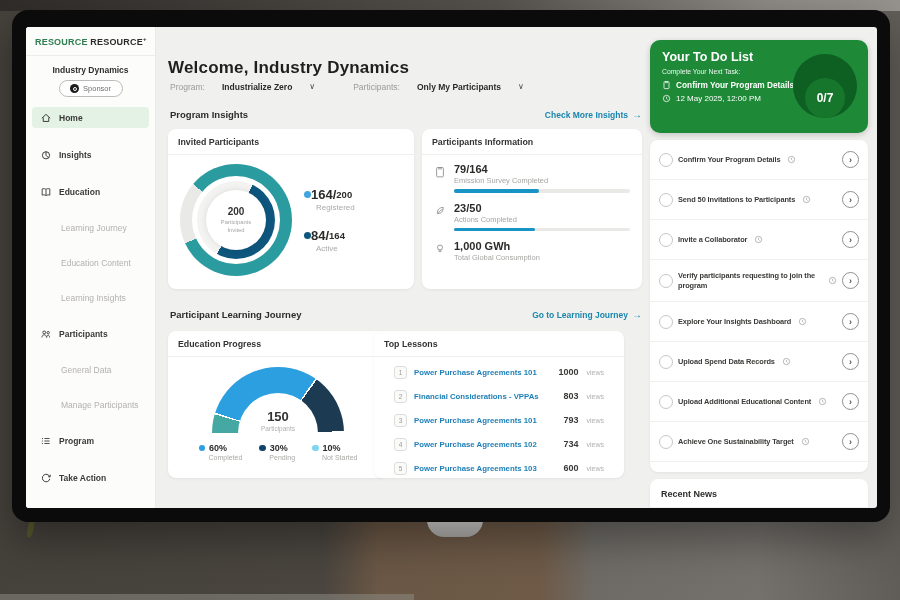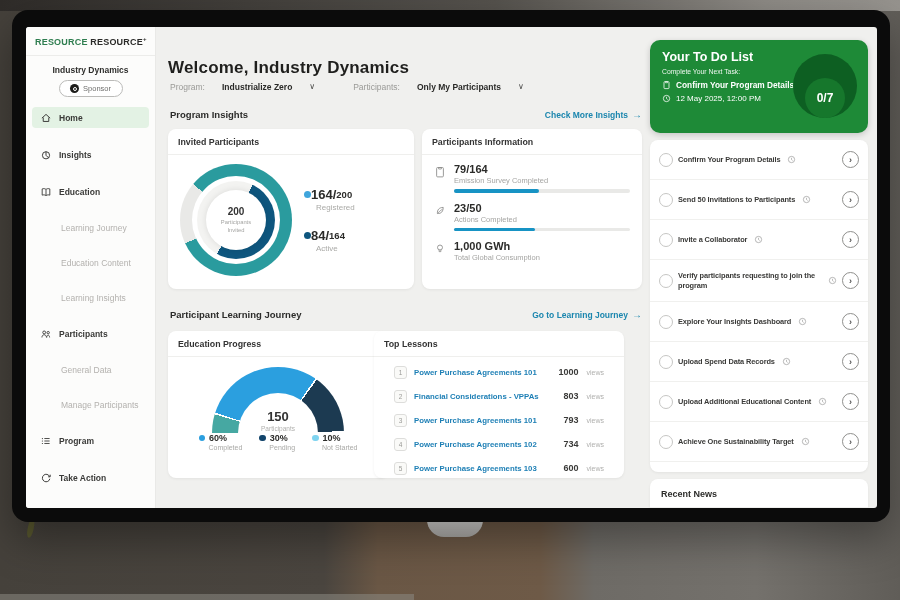--- a/index.html
+++ b/index.html
@@ -79,21 +79,21 @@
   .pi-track{width:176px;height:3.5px;border-radius:2px;background:#e9e9e7}
   .pi-fill{height:100%;border-radius:2px;background:#1793c4;width:0}
   #card-ep{left:142px;top:304px;width:220px;height:147px}
   .ep-body{display:flex;flex-direction:column;align-items:center;padding-top:10px}
   .gauge-clip{width:132px;height:66px;overflow:hidden;position:relative}
   .gauge-arc{position:absolute;left:0;top:0;width:132px;height:132px;border-radius:50%}
   .gauge-hole{position:absolute;left:26px;top:26px;width:80px;height:80px;border-radius:50%;background:#fff}
   .g-center{position:absolute;left:0;right:0;bottom:1px;text-align:center}
   .g-val{font-size:13px;font-weight:bold;color:#333;line-height:1}
   .g-lab{font-size:6.5px;color:#b0b0ae;margin-top:2px}
-  .ep-legend{display:flex;gap:17px;}
+  .ep-legend{display:flex;gap:17px;margin-top:10px}
   .el-top{display:flex;align-items:center;gap:4px}
   .el-dot{width:6.5px;height:6.5px;border-radius:50%;flex:0 0 6.5px}
   .el-dot.c1{background:#2b9fdf}.el-dot.c2{background:#12446b}.el-dot.c3{background:#7fd4f0}
   .el-val{font-size:9px;font-weight:bold;color:#2b2b29}
   .el-lab{font-size:7px;color:#a9a9a6;margin-left:10px;margin-top:1px}
   #card-tl{left:348px;top:304px;width:250px;height:147px}
   .tl-rows{padding:3px 20px}
   .tl-row{display:flex;align-items:center;gap:7px;height:24px}
   .tl-rank{width:11px;height:11px;border:1px solid #dddddb;border-radius:3px;font-size:6.5px;color:#9a9a97;
       display:flex;align-items:center;justify-content:center;background:#fafaf8;flex:0 0 11px}

